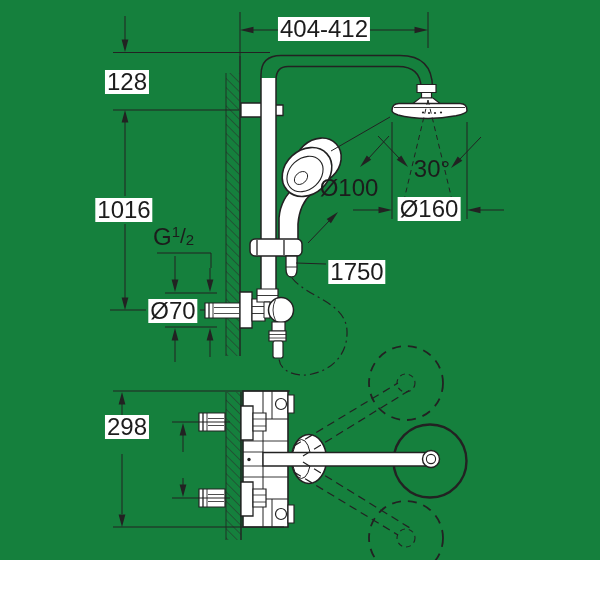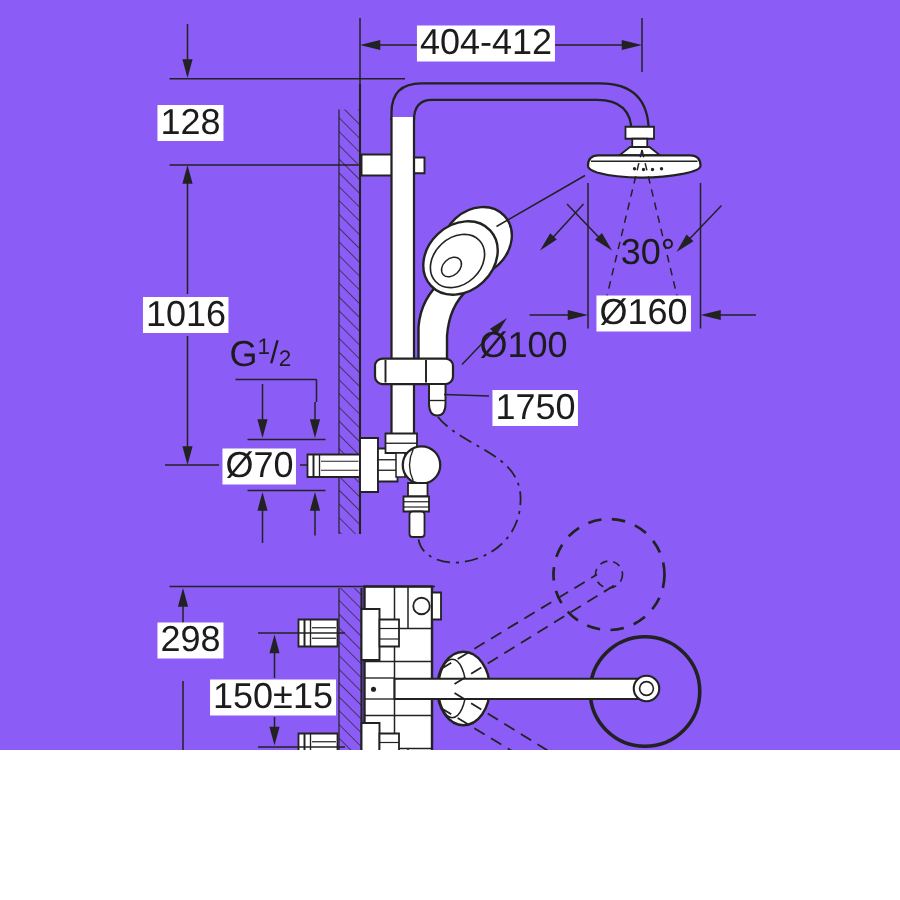--- a/index.html
+++ b/index.html
@@ -1,16 +1,16 @@
 <!DOCTYPE html>
 <html><head>
 <meta charset="utf-8">
 <style>
   html,body{margin:0;padding:0;background:#fff;}
-  #stage{position:relative;width:600px;height:500px;background:#8b5cf6;overflow:hidden;}
+  #stage{position:relative;width:600px;height:560px;background:#15803d;overflow:hidden;}
   #stage svg{position:absolute;left:0;top:0;}
   .lbl{
     position:absolute;
     transform:translate(-50%,-50%);
     font-family:"Liberation Sans",sans-serif;
     font-size:24px;
     color:#1c1c1c;
     background:#fff;
     padding:0 2px;
     white-space:nowrap;
@@ -284,20 +284,19 @@
   </g>
 </svg>
 
 <div class="lbl" style="left:324px;top:29px;">404-412</div>
 <div class="lbl" style="left:127px;top:82px;">128</div>
 <div class="lbl" style="left:124px;top:210px;">1016</div>
 <div id="g-label" style="left:153px;top:224px;">
   <span>G</span><span class="sup">1</span><span class="slash">/</span><span class="den">2</span>
 </div>
 <div class="lbl" style="left:173px;top:311px;">Ø70</div>
-<div class="lbl clear" style="left:349px;top:188px;margin-top:43px;">Ø100</div>
+<div class="lbl clear" style="left:349px;top:188px;">Ø100</div>
 <div class="lbl clear" style="left:432px;top:169px;">30°</div>
 <div class="lbl" style="left:429px;top:209px;text-align:center;">Ø160</div>
 <div class="lbl" style="left:357px;top:272px;">1750</div>
 <div class="lbl" style="left:127px;top:427px;">298</div>
-<div class="lbl" style="left:182px;top:465px;">150±15</div>
 
 </div>
 
 </body></html>

